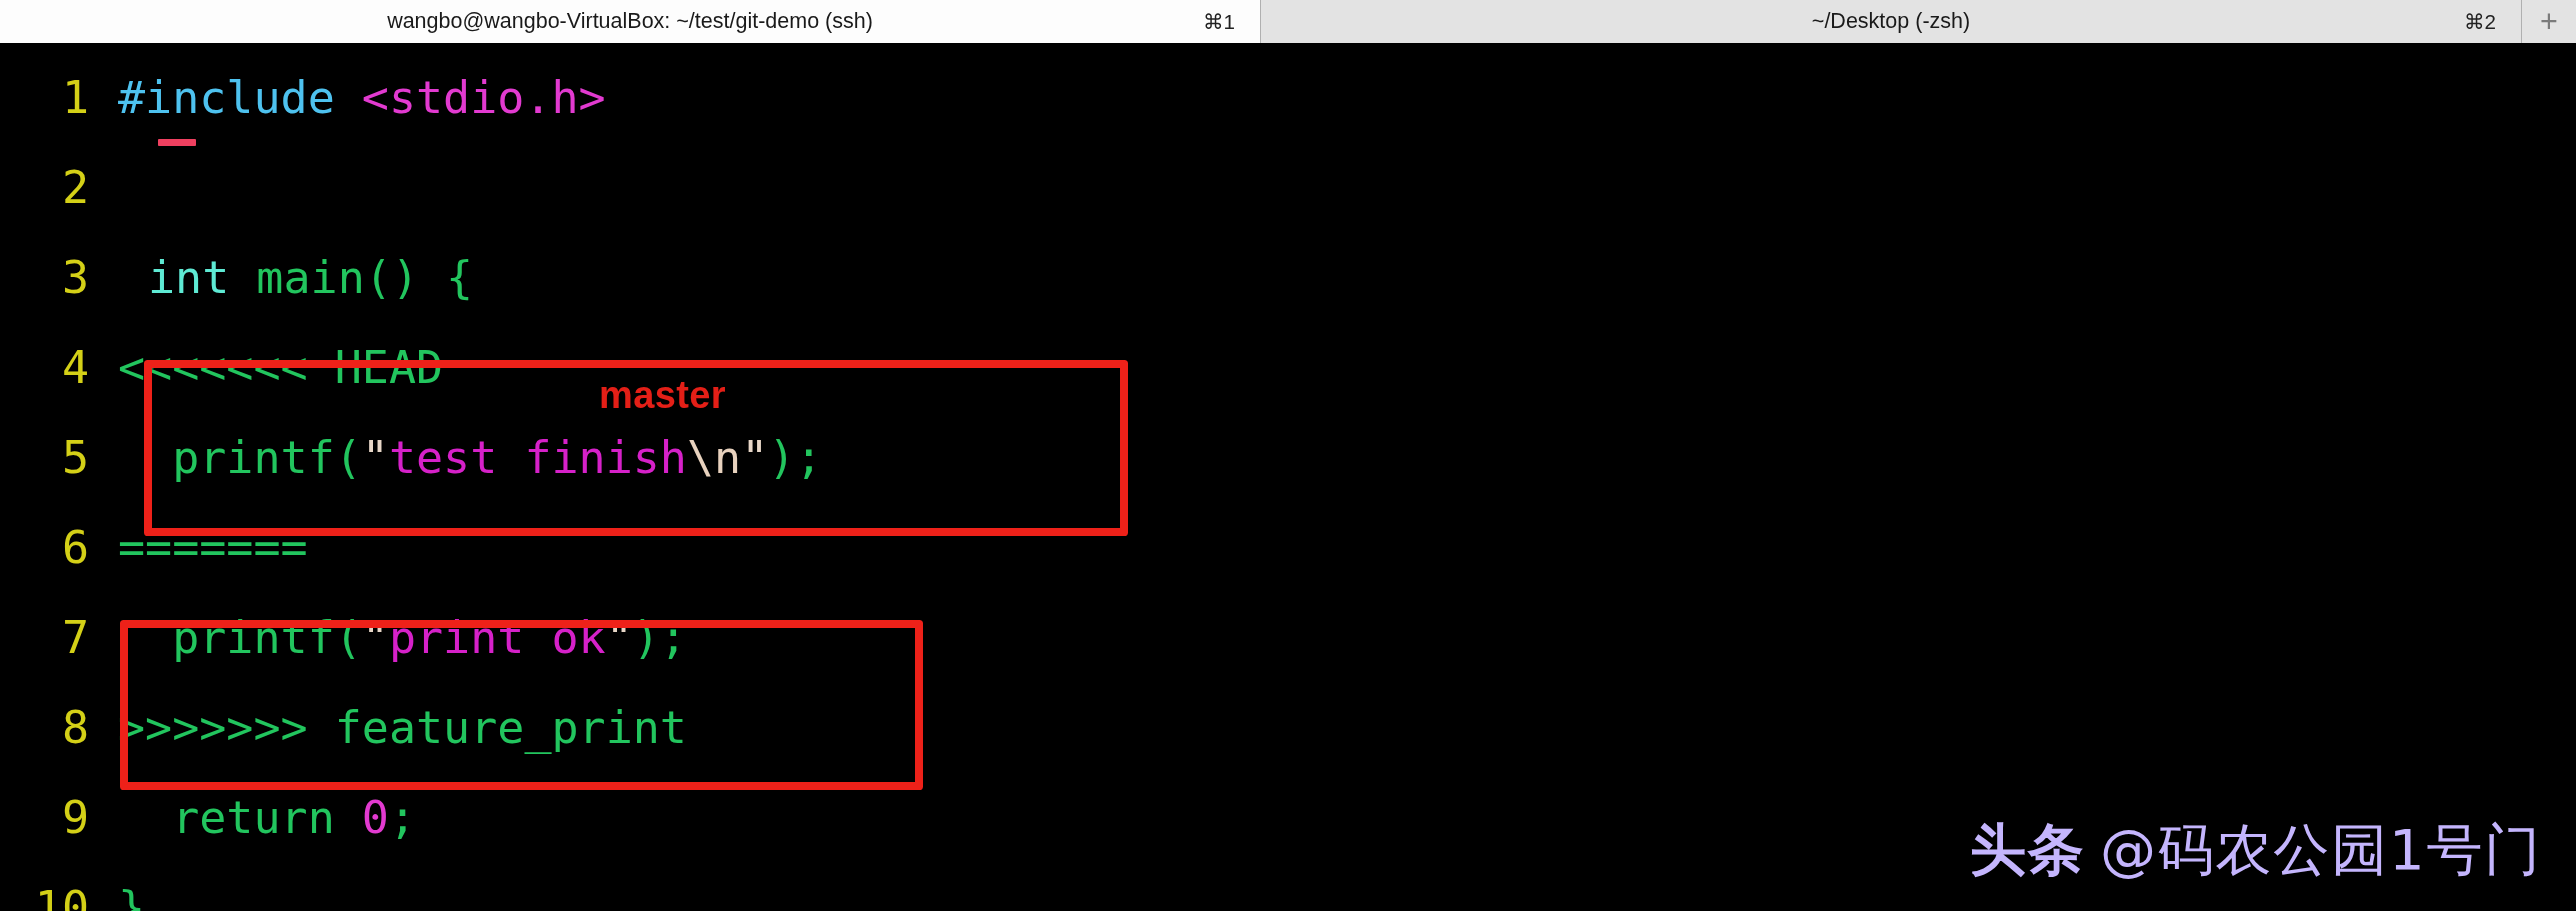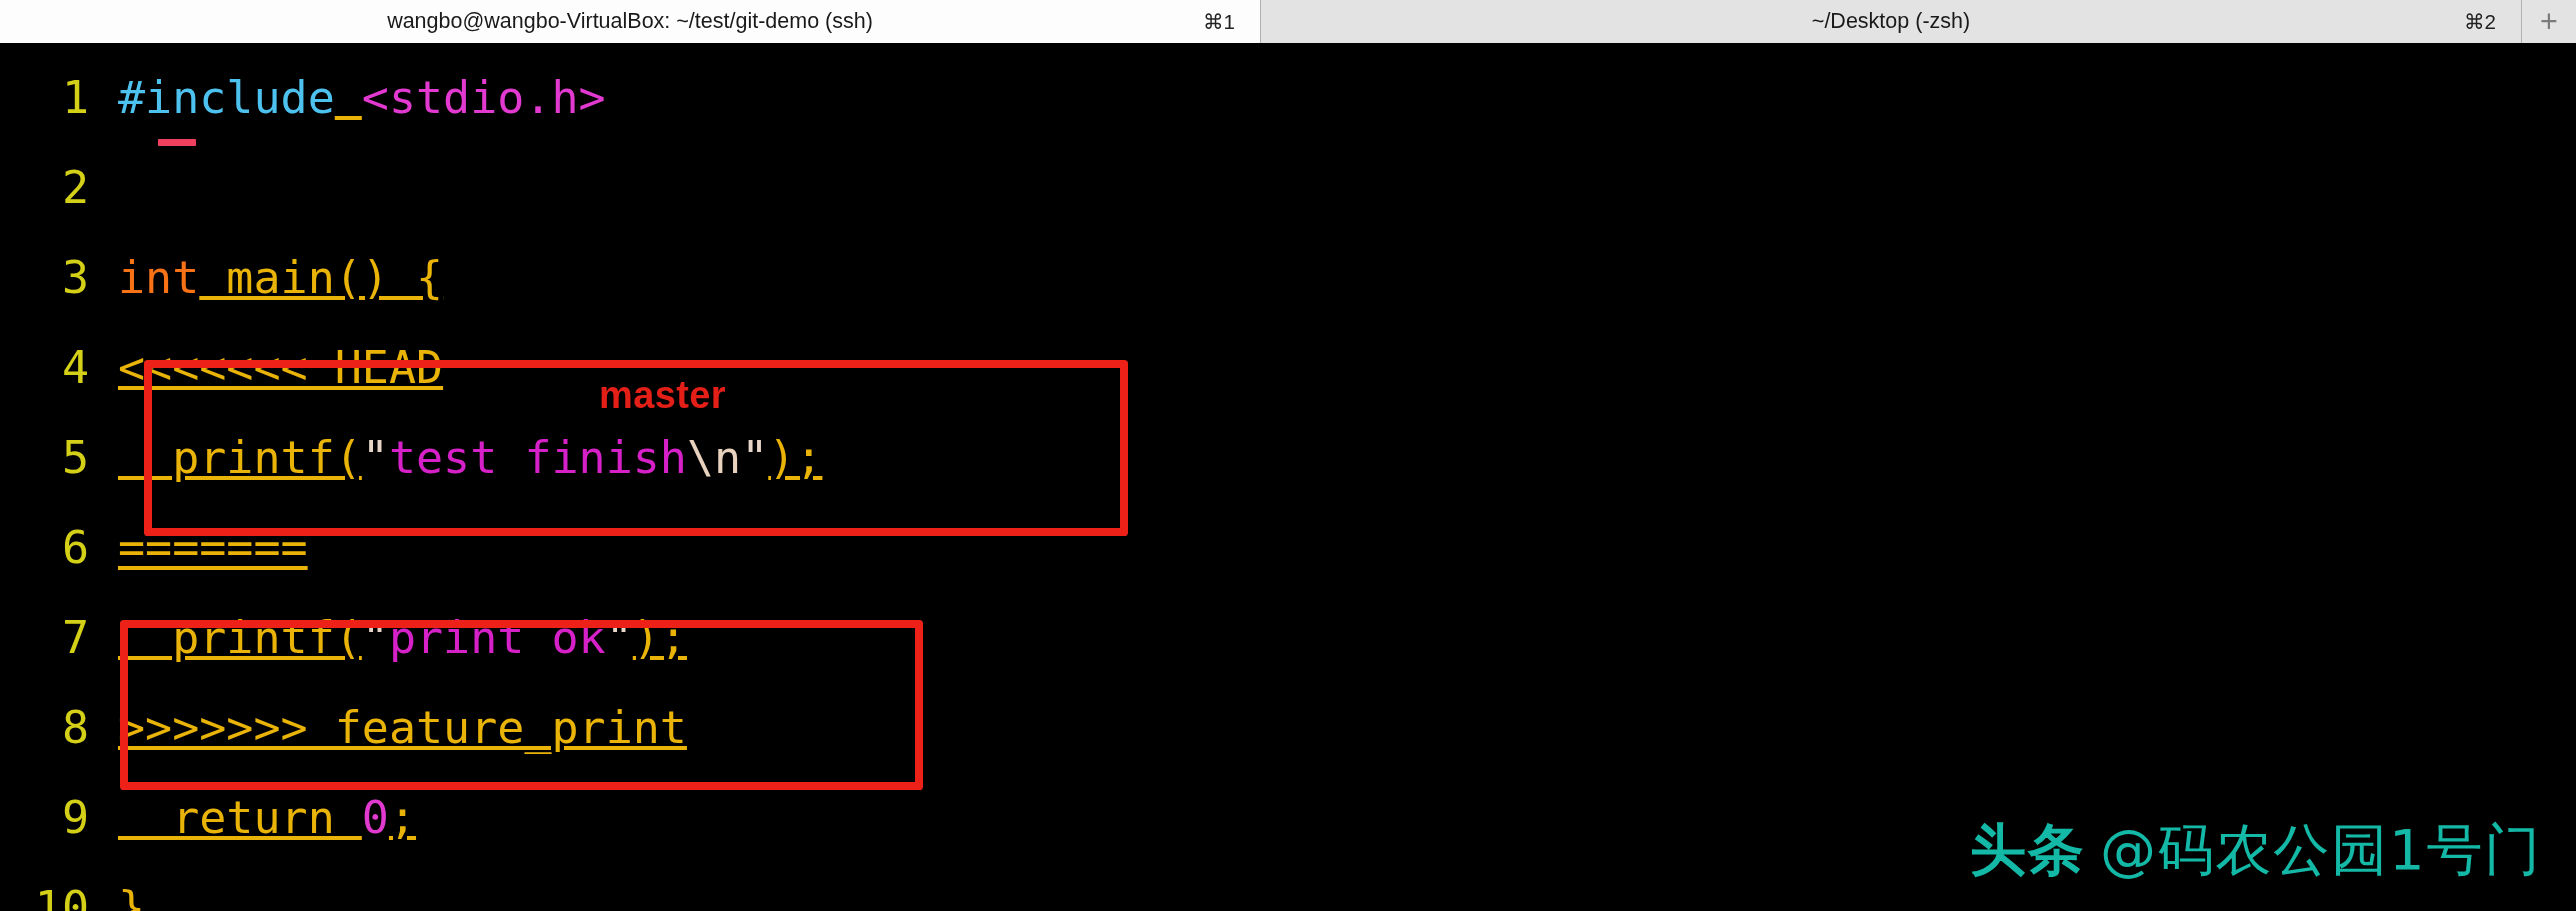--- a/index.html
+++ b/index.html
@@ -64,22 +64,22 @@
     text-align:right;
     padding-right:29px;
     color:#d4d017;
     flex:0 0 auto;
   }
   .src { flex:1 1 auto; }
 
   
   .c-preproc  { color:#4ec2ef; }
   .c-header   { color:#e23ad0; }
-  .c-type     { color:#f97316; }
-  .c-plain    { color:#eab308;text-decoration:underline; }
+  .c-type     { color:#5eead4;margin-left:30px; }
+  .c-plain    { color:#22c55e; }
   .c-string   { color:#d621c9; }
   .c-quote    { color:#e8d7c8; }
   .c-escape   { color:#e8d2be; }
   .c-num      { color:#e23ad0; }
 
   
   .cursor-underline {
     position:absolute;
     left:158px; top:93px;
     width:38px; height:7.2px;
@@ -105,21 +105,21 @@
     font-weight:600;
     color:#e41f17;
     letter-spacing:0.4px;
   }
 
   
   .watermark {
     position:absolute;
     right:34px; bottom:23px;
     display:flex; align-items:center;
-    color:#14b8a6;
+    color:#c4b5fd;
     font-family:"DejaVu Sans", sans-serif;
     font-size:56px;
     font-weight:700;
     letter-spacing:1.8px;
     white-space:nowrap;
   }
   .watermark .wm-logo { margin-right:14.4px; font-weight:800; }
   .watermark .wm-text { font-weight:400; }
 </style>
 </head>

